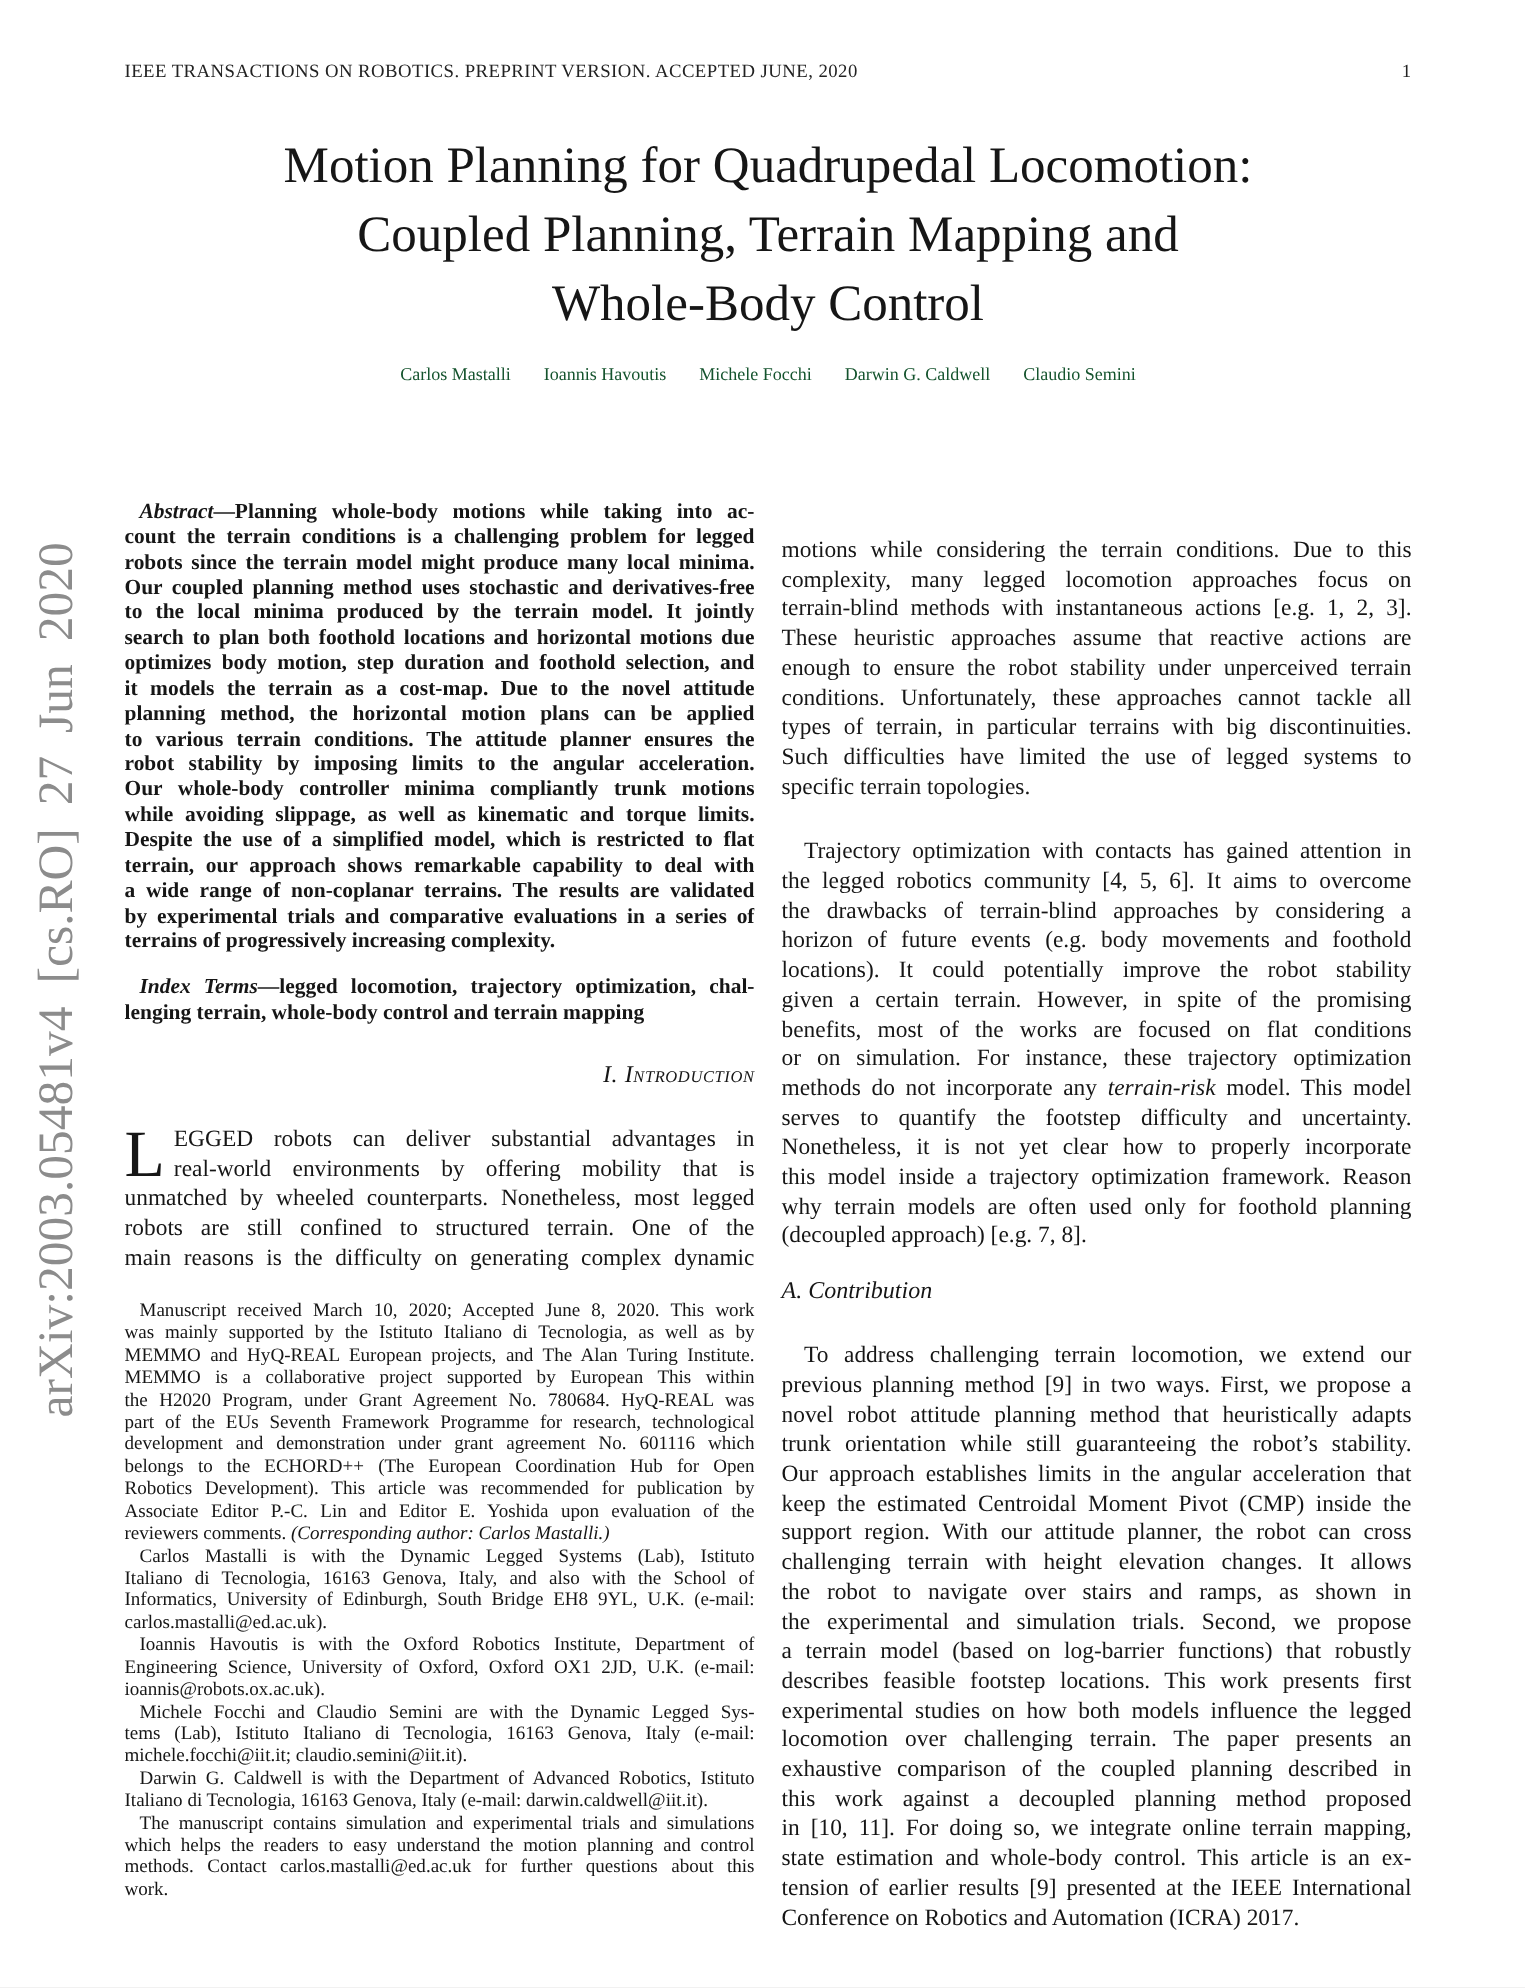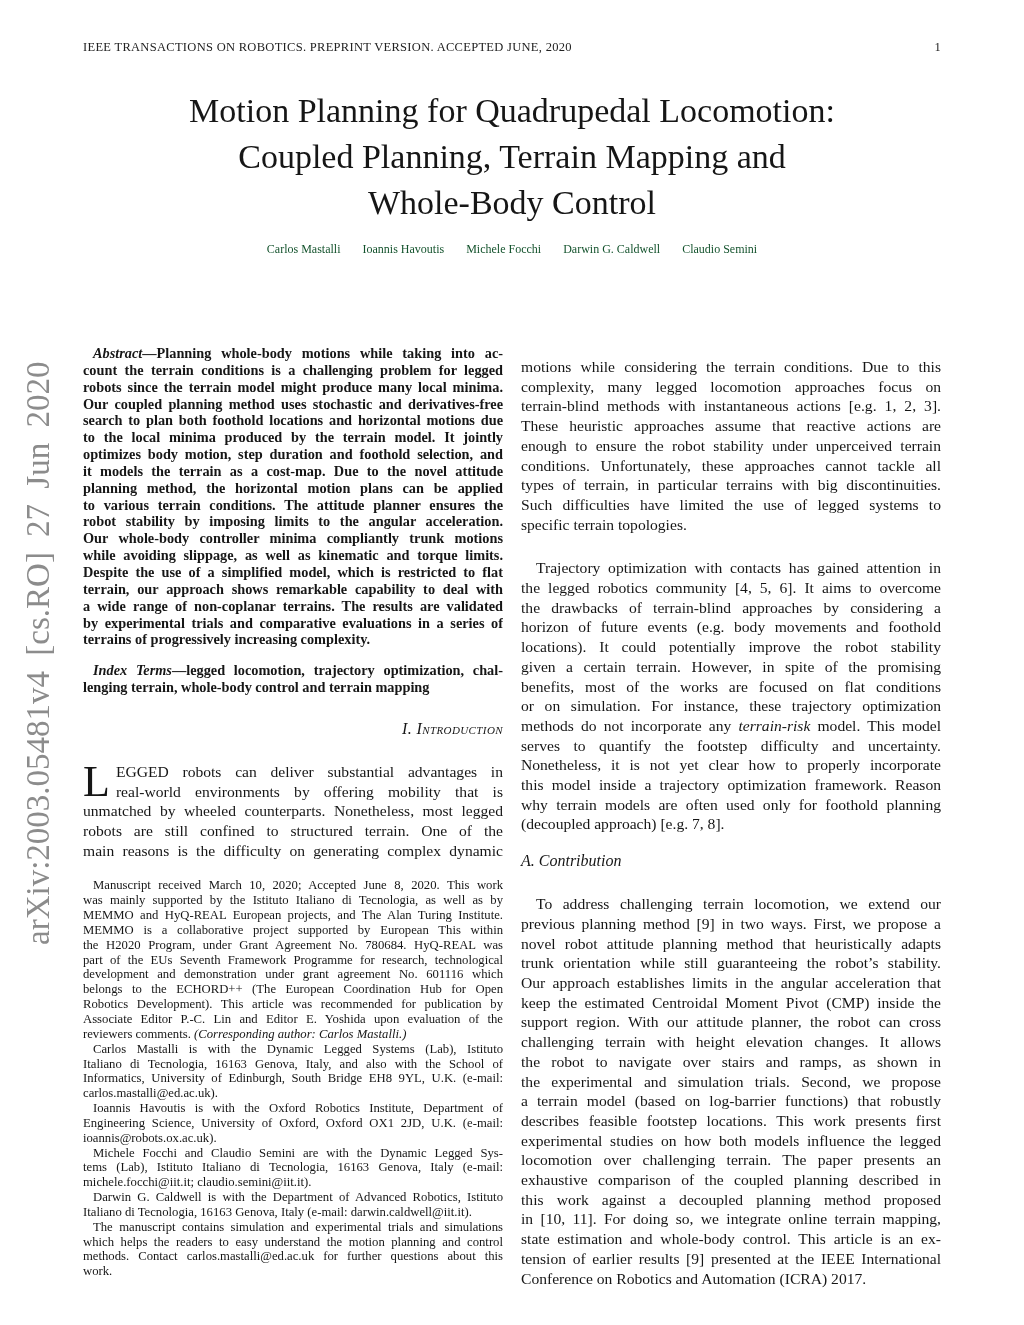--- a/index.html
+++ b/index.html
@@ -41,21 +41,21 @@
   .line{
     text-align:justify;text-align-last:justify;text-justify:inter-word;
     overflow:hidden;white-space:nowrap;
   }
   .lines .line:last-child{text-align-last:left;}
   .cont .lines .line:last-child{text-align-last:justify;}
   
   .abstract,.index-terms{
     font-weight:bold;font-size:14.3px;line-height:16.85px;
   }
-  .abstract .line:first-child,.index-terms .line:first-child{text-indent:10px;margin-top:12px;}
+  .abstract .line:first-child,.index-terms .line:first-child{text-indent:10px;}
   .index-terms{margin-top:14px;}
   
   .bodytext{font-size:15.6px;line-height:19.7px;}
   .bodytext .line:first-child{text-indent:15px;margin-top:24px;}
   .noindent .line:first-child{text-indent:0;}
   
   .sec-heading{
     margin-top:24px;
     text-align:right;font-size:16px;font-weight:normal;
     font-variant:small-caps;letter-spacing:.4px;font-style:italic;
@@ -95,22 +95,22 @@
 
   <div class="columns">
 
     <div class="col">
       <div class="abstract">
         <div class="lines">
             <div class="line"><i>Abstract</i>—Planning whole-body motions while taking into ac-</div>
             <div class="line">count the terrain conditions is a challenging problem for legged</div>
             <div class="line">robots since the terrain model might produce many local minima.</div>
             <div class="line">Our coupled planning method uses stochastic and derivatives-free</div>
+            <div class="line">to the local minima produced by the terrain model. It jointly</div>
             <div class="line">search to plan both foothold locations and horizontal motions due</div>
-            <div class="line">to the local minima produced by the terrain model. It jointly</div>
             <div class="line">optimizes body motion, step duration and foothold selection, and</div>
             <div class="line">it models the terrain as a cost-map. Due to the novel attitude</div>
             <div class="line">planning method, the horizontal motion plans can be applied</div>
             <div class="line">to various terrain conditions. The attitude planner ensures the</div>
             <div class="line">robot stability by imposing limits to the angular acceleration.</div>
             <div class="line">Our whole-body controller minima compliantly trunk motions</div>
             <div class="line">while avoiding slippage, as well as kinematic and torque limits.</div>
             <div class="line">Despite the use of a simplified model, which is restricted to flat</div>
             <div class="line">terrain, our approach shows remarkable capability to deal with</div>
             <div class="line">a wide range of non-coplanar terrains. The results are validated</div>

